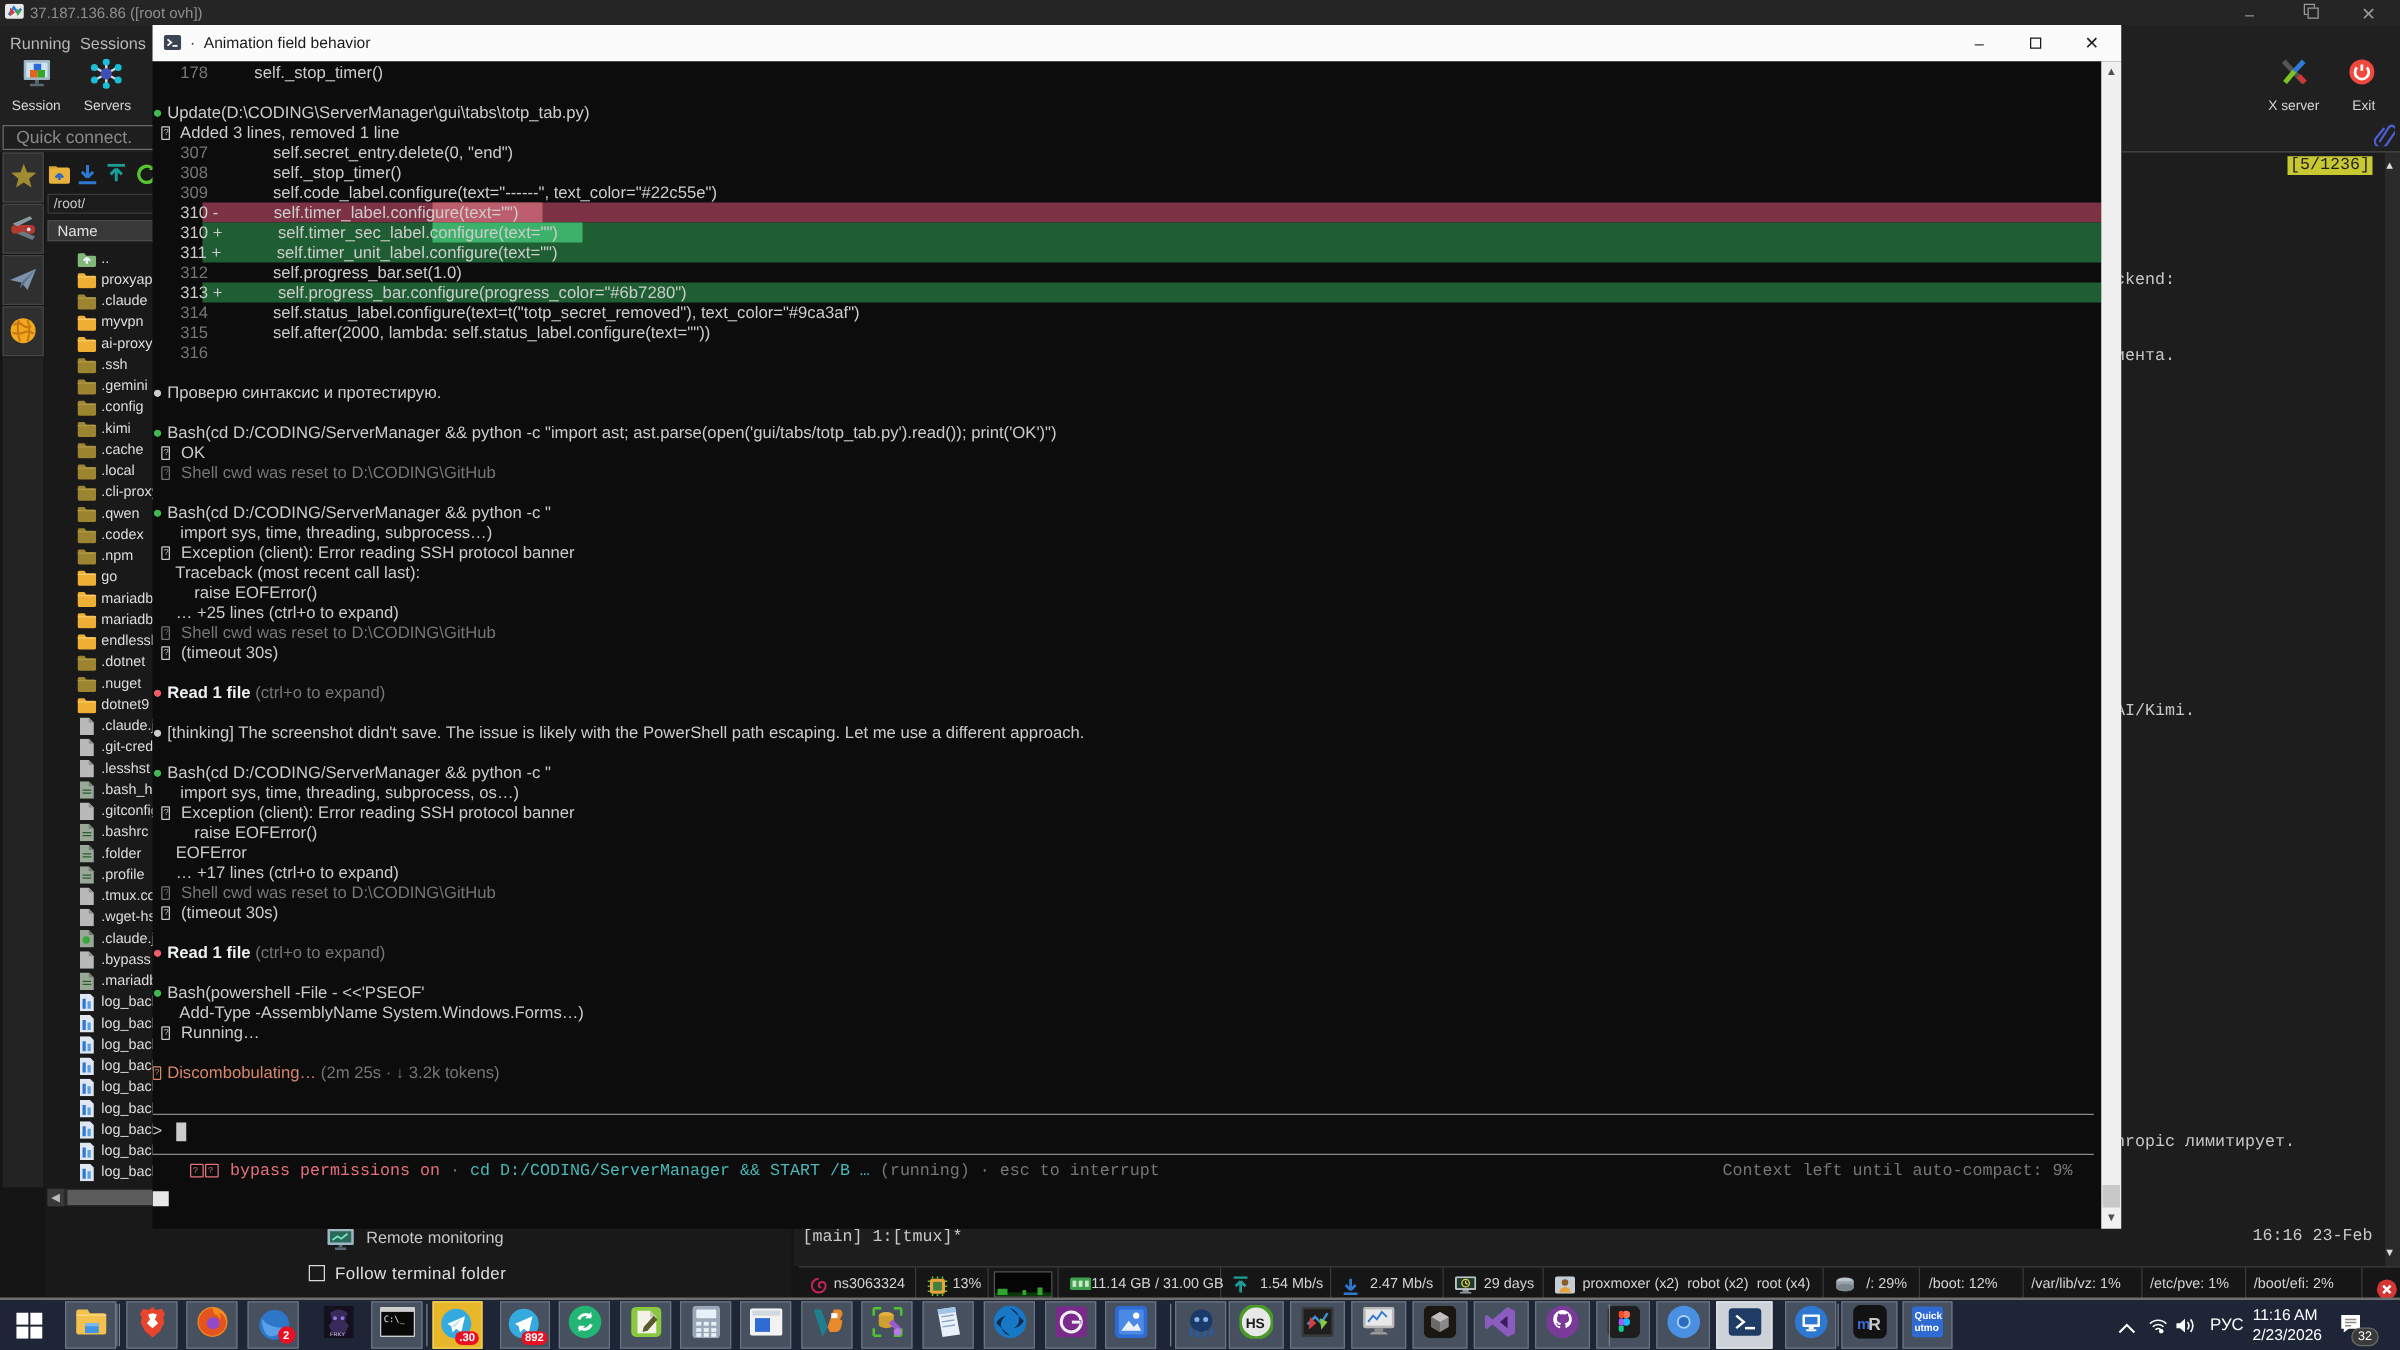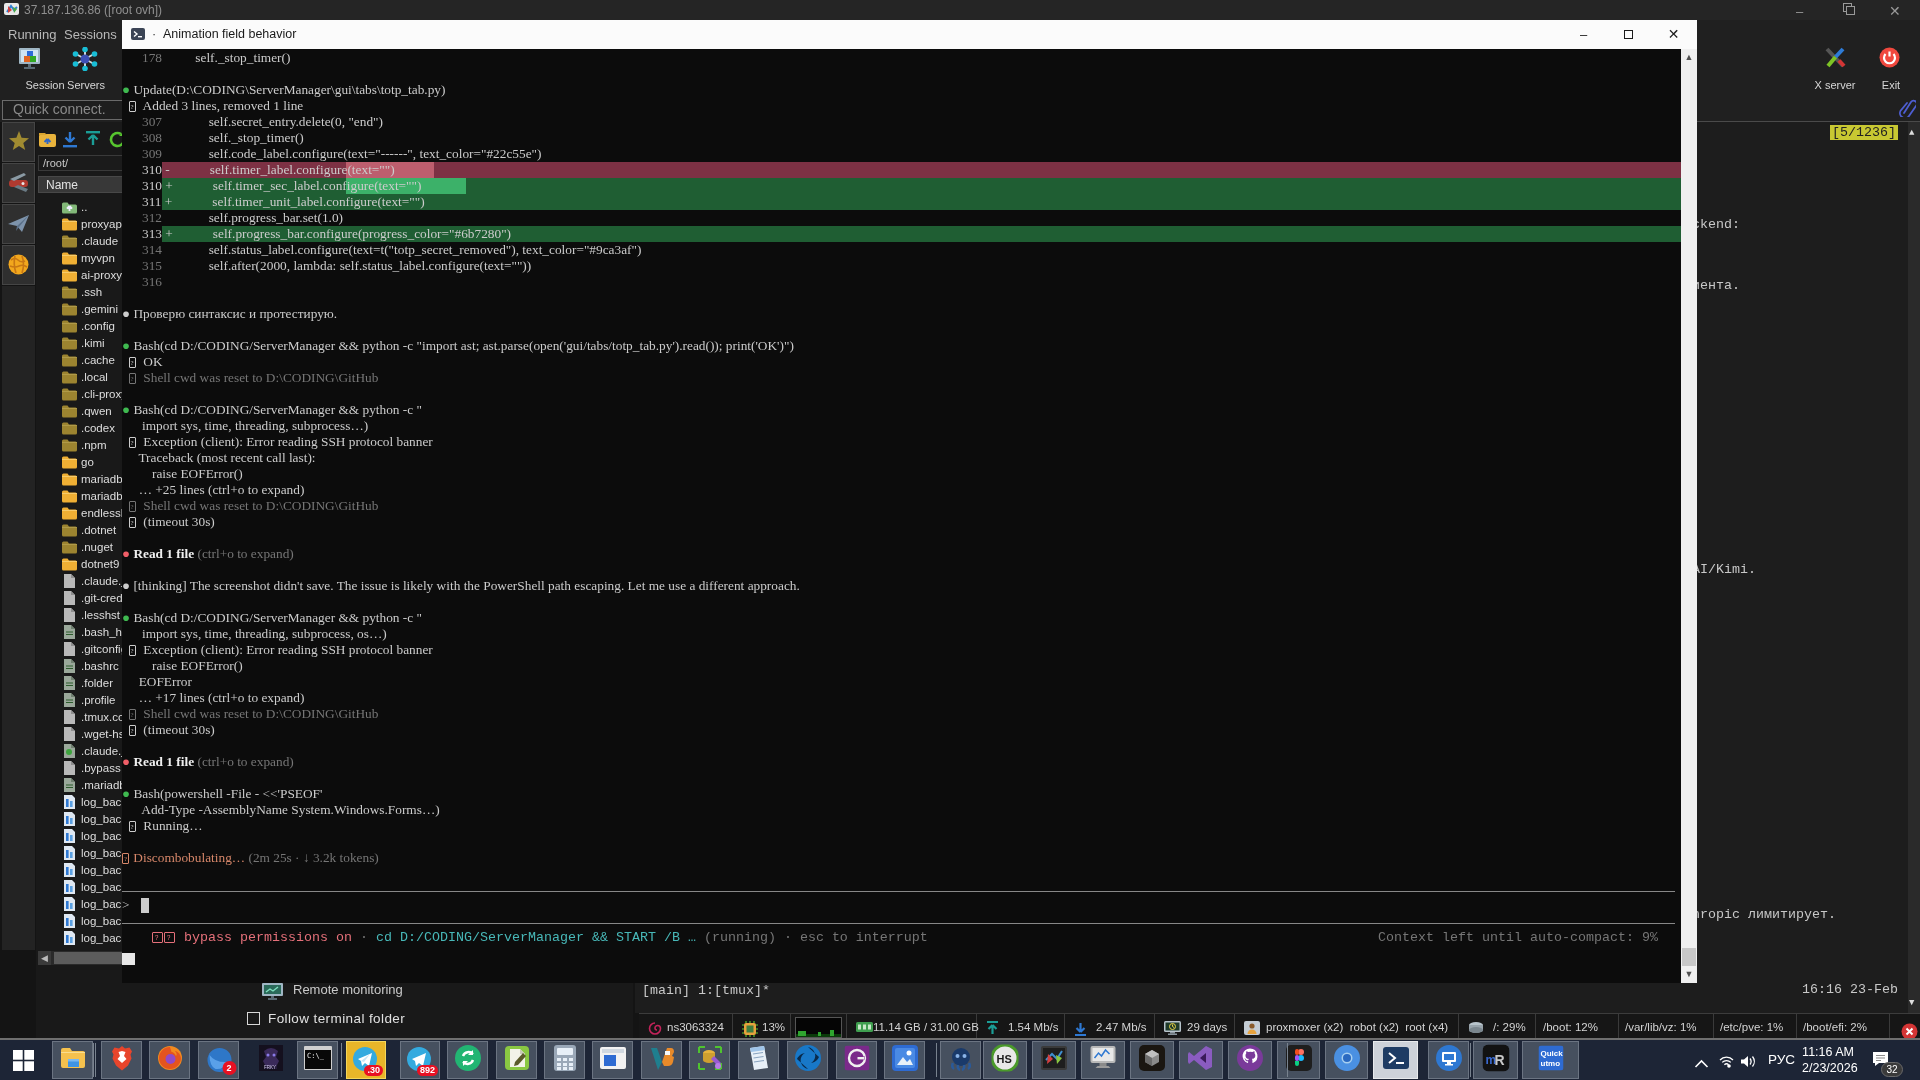--- a/index.html
+++ b/index.html
@@ -29,21 +29,21 @@
 #bterm{position:absolute;left:635px;top:122px;width:1275px;height:891px;background:#1d1d1d;font-family:"Liberation Mono",monospace;font-size:13.333px;color:#c8c8c8}
 #bterm div{position:absolute;white-space:pre}
 
 #win{position:absolute;left:122px;top:20px;width:1575px;height:963px;background:#0c0c0c}
 #wtitle{position:absolute;left:0;top:0;width:1575px;height:29px;background:#fbfbfb;color:#191919;font-size:12.5px}
 #wtitle .t{position:absolute;left:41px;top:7px}
 #wtitle .dot{position:absolute;left:30px;top:7px;color:#333}
 .wbtn{position:absolute;top:0;width:45px;height:29px;color:#1a1a1a;text-align:center;font-size:13px;line-height:29px}
 #wscroll{position:absolute;right:0;top:29px;width:16px;height:934px;background:#f0f0f0}
 #term{position:absolute;left:0;top:29px;width:1559px;height:933px;overflow:hidden;font-family:"Liberation Mono",monospace}
-#term pre{position:absolute;left:0;top:0;font-family:Liberation Serif, serif;font-size:13.333px;line-height:16px;color:#cccccc}
+#term pre{position:absolute;left:0;top:0;font-family:Liberation Sans, sans-serif;font-size:13.333px;line-height:16px;color:#cccccc}
 #term .g{color:#767676}
 #term .bw{color:#efefef;font-weight:bold}
 #term .bg{color:#3fb950}
 #term .bp{color:#ef5e67}
 #term .sal{color:#d7876a}
 #term .cy{color:#48b8b8}
 #term .pk{color:#e5707a}
 .band{position:absolute;left:40px;width:1519px;height:16px}
 .hlr{position:absolute;width:88px;height:16px;background:#bd5e6e}
 .hlg{position:absolute;width:120px;height:16px;background:#3cb169}
@@ -95,21 +95,21 @@
               <line x1="13" y1="12" x2="4" y2="7"></line>
             </g>
             <circle cx="13" cy="12" r="4.5" fill="#3d4fb5"></circle>
             <circle cx="13" cy="2.5" r="2.8" fill="#19bed6"></circle>
             <circle cx="22.5" cy="7" r="2.8" fill="#19bed6"></circle>
             <circle cx="22.5" cy="17" r="2.8" fill="#19bed6"></circle>
             <circle cx="13" cy="21.5" r="2.8" fill="#19bed6"></circle>
             <circle cx="3.5" cy="17" r="2.8" fill="#19bed6"></circle>
             <circle cx="3.5" cy="7" r="2.8" fill="#19bed6"></circle>
           </svg></div>
-        <span class="tbl" style="left:22px;width:46px">Session</span>
+        <span class="tbl" style="left:6px;width:46px">Session</span>
         <span class="tbl" style="left:63px;width:46px">Servers</span>
         <div class="abs" style="left:1825px;top:27px"><svg width="21" height="21" viewBox="0 0 21 21">
             <g stroke-width="4">
               <line x1="2" y1="2" x2="18" y2="19" stroke="#555"></line>
               <line x1="18" y1="2" x2="10.5" y2="10" stroke="#2e7bd6"></line>
               <line x1="10.5" y1="10" x2="3" y2="19" stroke="#7ec425"></line>
               <line x1="14" y1="13.5" x2="19" y2="19" stroke="#d43535"></line>
             </g>
           </svg></div>
         <span class="tbl" style="left:1810px;width:50px">X server</span>
@@ -862,21 +862,21 @@
             <rect x="10" y="20" width="8" height="1.5" fill="#fff"></rect>
           </svg></div>
       </div>
       <div class="tbn" style="left:1473px;width:45px">
         <div class="tico"><svg width="27" height="27" viewBox="0 0 27 27">
             <rect width="27" height="27" rx="6" fill="#121212"></rect>
             <text x="3" y="19" font-size="12" font-weight="bold" fill="#3a6ad2" font-family="sans-serif">m</text>
             <text x="12" y="20" font-size="14" font-weight="bold" fill="#c8c8c8" font-family="sans-serif">R</text>
           </svg></div>
       </div>
-      <div class="tbn" style="left:1522px;width:57px">
+      <div class="tbn" style="left:1522px;width:40px">
         <div class="tico"><svg width="25" height="25" viewBox="0 0 25 25">
             <rect width="25" height="25" rx="3" fill="#2e6bd2"></rect>
             <text x="2" y="10" font-size="8" font-weight="bold" fill="#fff" font-family="sans-serif">Quick</text>
             <text x="2" y="20" font-size="8" font-weight="bold" fill="#fff" font-family="sans-serif">utmo</text>
           </svg></div>
       </div>
       <div class="tsep" style="left:93px"></div>
       <div class="tsep" style="left:95px"></div>
       <div class="tsep" style="left:341px"></div>
       <div class="tsep" style="left:936px"></div>

